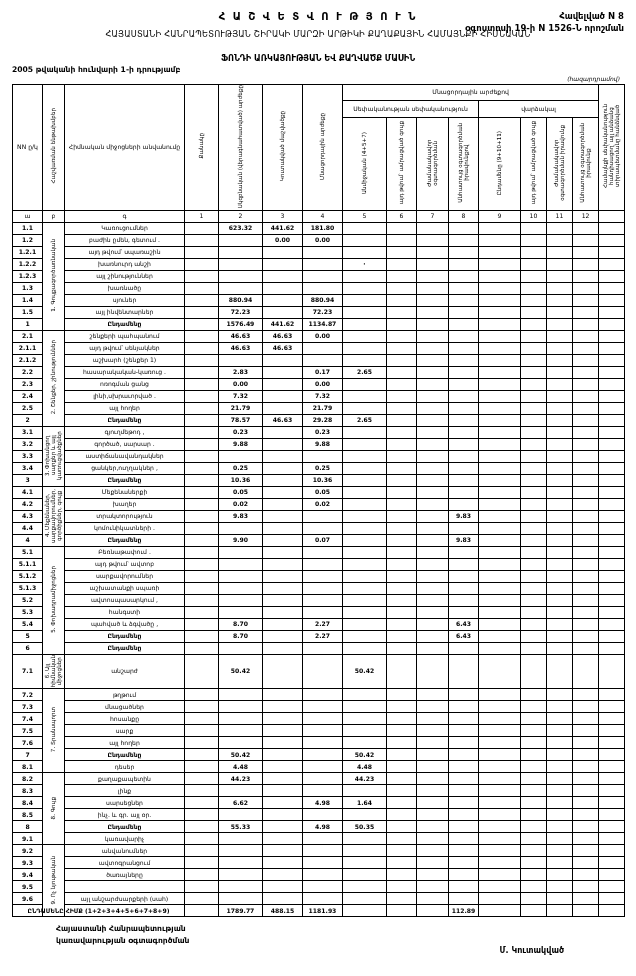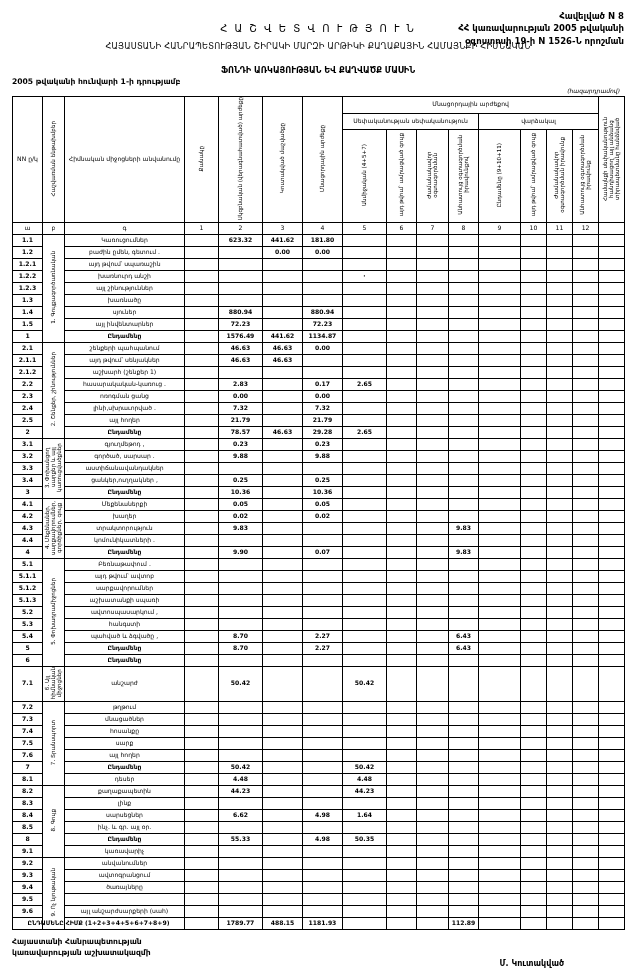--- a/index.html
+++ b/index.html
@@ -18,21 +18,21 @@
   }
   .hdr-right{
     text-align:right;
     font-size:8.5px;
     line-height:1.45;
     font-weight:bold;
   }
   .doc-title{
     text-align:center;
     font-size:10px;
-    font-weight:normal;
+    font-weight:bold;
     letter-spacing:2px;
     margin-top:-24px;
   }
   .subtitle1{
     text-align:center;
     font-size:8.2px;
     font-weight:normal;
     margin-top:7px;
     letter-spacing:.2px;
   }
@@ -105,37 +105,37 @@
     font-weight:normal;
     line-height:1.1;
     padding:1px;
   }
   .footer{
     margin-top:6px;
     font-size:7.6px;
     line-height:1.5;
     font-weight:bold;
     position:relative;
+    margin-left:44px;
   }
   .footer .sig{
     position:absolute;
     right:60px;
     top:22px;
     font-size:8px;
     font-weight:bold;
   }
 </style>
 </head>
 <body>
 
 <div class="page">
 
   <div class="hdr-right">
     <div>Հավելված N 8</div>
-    <div>ՀՀ կառավարության 2005 թվականի</div>
     <div>օգոստոսի 19-ի N 1526-Ն որոշման</div>
   </div>
 
   <div class="doc-title">Հ Ա Շ Վ Ե Տ Վ Ո Ւ Թ Յ Ո Ւ Ն</div>
   <div class="subtitle1">ՀԱՅԱՍՏԱՆԻ ՀԱՆՐԱՊԵՏՈՒԹՅԱՆ ՇԻՐԱԿԻ ՄԱՐԶԻ ԱՐԹԻԿԻ ՔԱՂԱՔԱՅԻՆ ՀԱՄԱՅՆՔԻ ՀԻՄՆԱԿԱՆ</div>
   <div class="subtitle2">ՖՈՆԴԻ ԱՌԿԱՅՈՒԹՅԱՆ ԵՎ ՔԱՂՎԱԾՔ ՄԱՍԻՆ</div>
   <div class="subtitle3">2005 թվականի հունվարի 1-ի դրությամբ</div>
   <div class="unit-note">(հազարդրամով)</div>
 
   <table class="grid">
@@ -1161,16 +1161,16 @@
           <td class="num"></td>
           <td class="num"></td>
           <td class="num"></td>
           <td class="num"></td>
         </tr>
       </tbody>
   </table>
 
   <div class="footer">
     <div>Հայաստանի Հանրապետության</div>
-    <div>կառավարության աշխատակազմի</div>
+    <div>կառավարության օգտագործման</div>
     <div class="sig">Մ. Կուտակված</div>
   </div>
 </div>
 
 </body></html>

